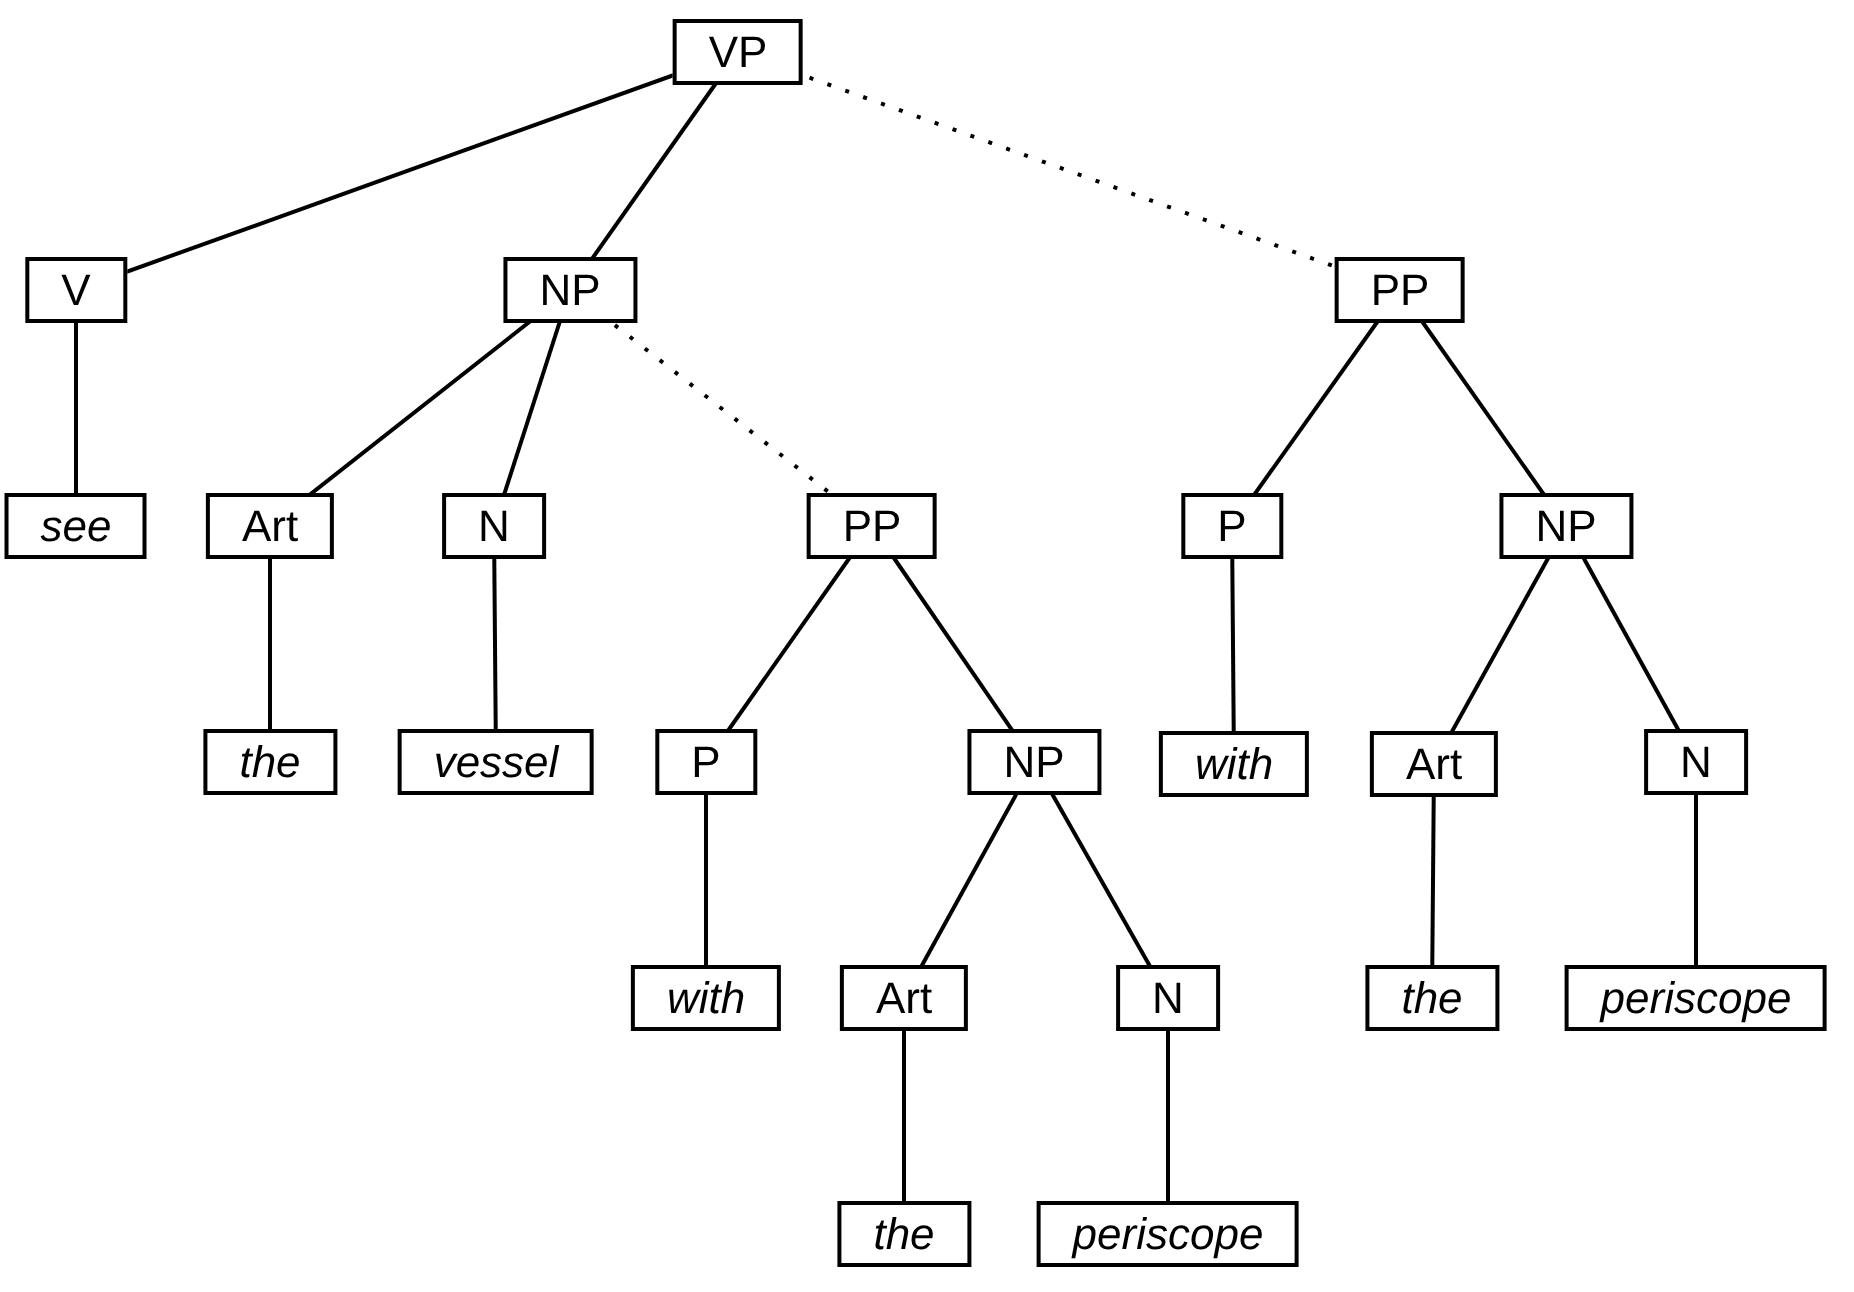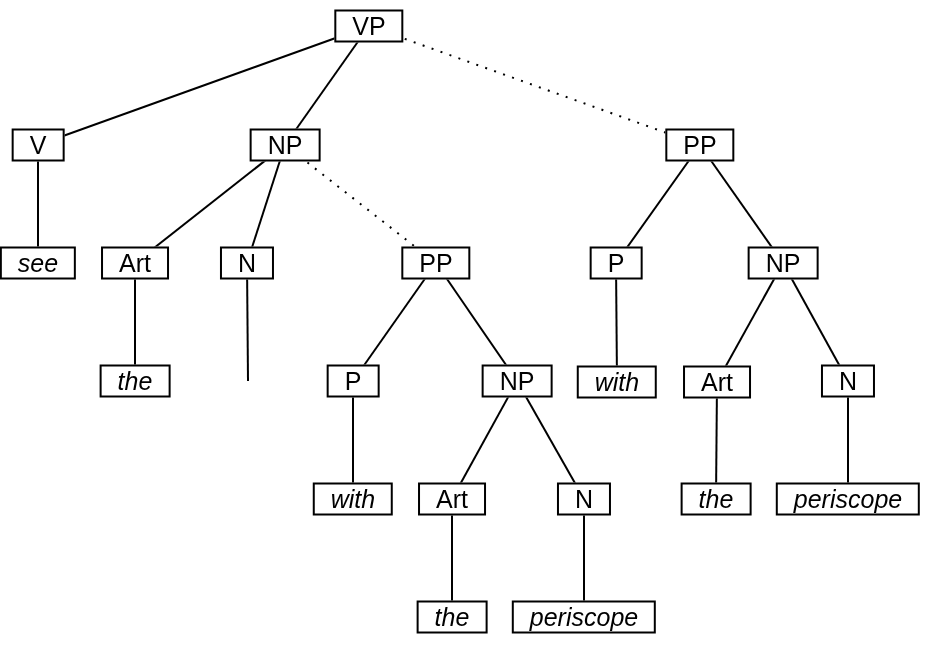--- a/index.html
+++ b/index.html
@@ -29,21 +29,21 @@
     width: 927px;
     height: 646px;
   }
   .node {
     position: absolute;
     transform: translate(-50%, -50%);
     border: 2px solid #000000;
     background: #ffffff;
     color: #000000;
     padding: 0 16px;
-    font-size: 25px;
+    font-size: 22px;
     line-height: 29px;
     white-space: nowrap;
     text-align: center;
     box-sizing: border-box;
   }
   .node.terminal {
     font-style: italic;
   }
   line.solid {
     stroke: #000000;
@@ -89,20 +89,21 @@
       <div class="node category" style="left: 38px; top: 145px;">V</div>
       <div class="node category" style="left: 285px; top: 145px;">NP</div>
       <div class="node category" style="left: 700px; top: 145px;">PP</div>
       <div class="node terminal" style="left: 38px; top: 263px; text-align: center;">see</div>
       <div class="node category" style="left: 135px; top: 263px;">Art</div>
       <div class="node category" style="left: 247px; top: 263px;">N</div>
       <div class="node category" style="left: 436px; top: 263px;">PP</div>
       <div class="node category" style="left: 616px; top: 263px;">P</div>
       <div class="node category" style="left: 783px; top: 263px;">NP</div>
       <div class="node terminal" style="left: 135px; top: 381px;">the</div>
+      <div class="node terminal" style="left: 248px; top: 381px;">vessel</div>
       <div class="node category" style="left: 353px; top: 381px;">P</div>
       <div class="node category" style="left: 517px; top: 381px;">NP</div>
       <div class="node terminal" style="left: 617px; top: 382px;">with</div>
       <div class="node category" style="left: 717px; top: 382px;">Art</div>
       <div class="node category" style="left: 848px; top: 381px;">N</div>
       <div class="node terminal" style="left: 353px; top: 499px;">with</div>
       <div class="node category" style="left: 452px; top: 499px;">Art</div>
       <div class="node category" style="left: 584px; top: 499px;">N</div>
       <div class="node terminal" style="left: 716px; top: 499px;">the</div>
       <div class="node terminal" style="left: 848px; top: 499px;">periscope</div>

